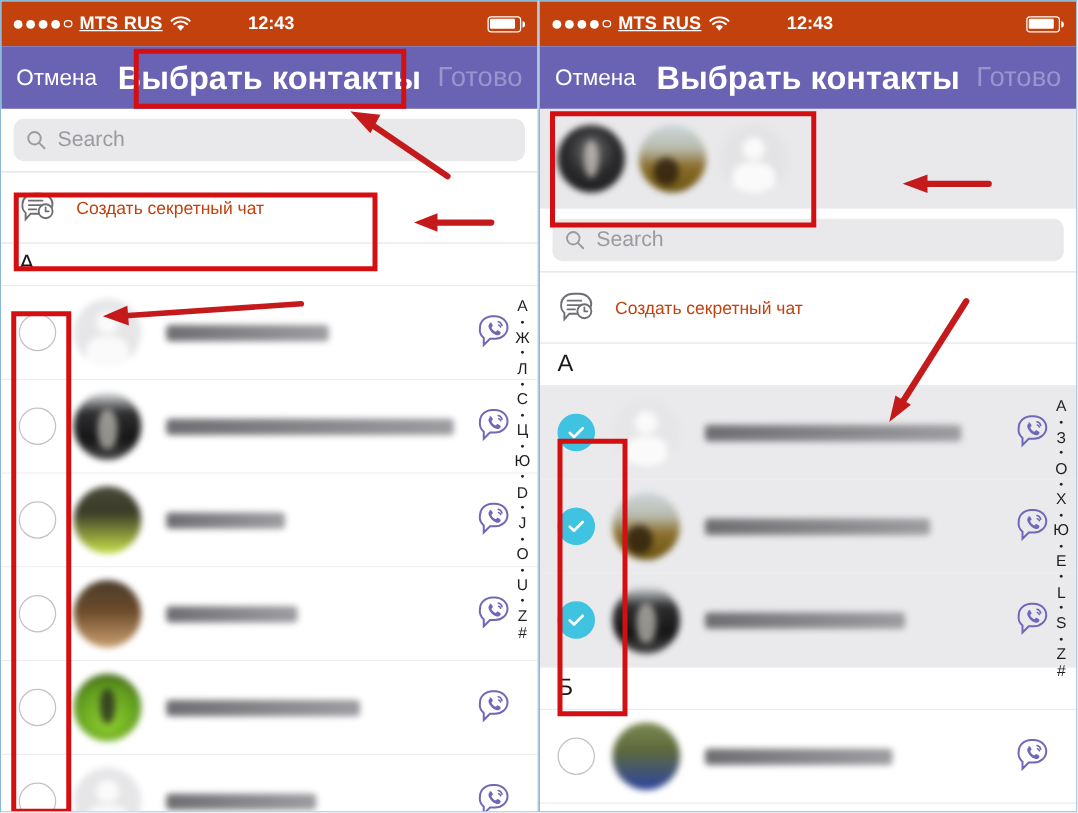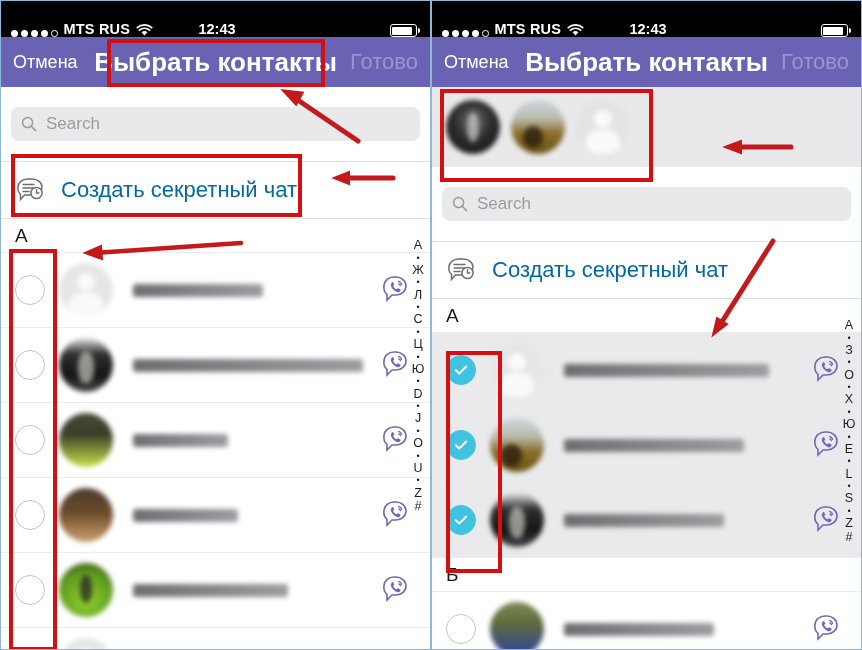--- a/index.html
+++ b/index.html
@@ -3,22 +3,22 @@
 <meta charset="utf-8">
 <style>
   html,body{margin:0;padding:0;background:#ffffff;}
   body{width:862px;height:650px;font-family:"Liberation Sans",sans-serif;overflow:hidden;}
   .stage{position:relative;width:862px;height:650px;display:flex;}
 
   .phone{position:relative;width:431px;height:650px;overflow:hidden;background:#fff;
          border:1px solid #8fb8d8;box-sizing:border-box;}
 
   
-  .statusbar{height:36px;background:#000000;display:flex;align-items:flex-end;
-             padding:0 10px;box-sizing:border-box;color:#fff;position:relative;}
+  .statusbar{height:36px;background:#c2410c;display:flex;align-items:center;
+             padding:0 10px;box-sizing:border-box;color:#fff;position:relative;text-decoration:underline;}
   .sig{display:flex;align-items:center;gap:3px;}
   .sig i{display:block;width:7px;height:7px;border-radius:50%;background:#fff;}
   .sig i.hollow{background:transparent;border:1.3px solid #fff;width:4.5px;height:4.5px;}
   .carrier{font-size:14.5px;font-weight:bold;margin-left:6px;letter-spacing:.2px;}
   .wifi{margin-left:6px;display:block;}
   .clock{position:absolute;left:50%;transform:translateX(-46%);font-size:14.5px;font-weight:bold;}
   .batt{margin-left:auto;display:flex;align-items:center;}
   .batt .shell{width:27px;height:13px;border:1.4px solid #fff;border-radius:3px;
                padding:1.5px;box-sizing:border-box;}
   .batt .fill{height:100%;background:#fff;border-radius:1px;}
@@ -41,30 +41,30 @@
   .av-dark:after{content:"";position:absolute;left:38%;top:22%;width:24%;height:56%;
                  border-radius:45%;background:#c9c6bd;opacity:.75;}
   .av-olive{background:linear-gradient(180deg,#cdd6dc 0%,#b9bcae 34%,#8a6d2a 62%,#6b5413 100%);}
   .av-olive:after{content:"";position:absolute;left:22%;top:48%;width:38%;height:40%;
                   border-radius:50%;background:#2a1d0e;opacity:.8;}
   .av-blank{background:#e3e3e5;}
   .av-blank .ph-h{position:absolute;left:33%;top:18%;width:34%;height:34%;border-radius:50%;background:#fafafa;}
   .av-blank .ph-b{position:absolute;left:19%;top:56%;width:62%;height:48%;border-radius:42% 42% 0 0;background:#fafafa;}
 
   
-  .searchwrap{background:#fff;padding:20px 10px;box-sizing:border-box;}
+  .searchwrap{background:#fff;padding:8px 10px;box-sizing:border-box;}
   .searchbar{height:34px;background:#e9e9eb;border-radius:8px;display:flex;align-items:center;
              padding:0 10px;box-sizing:border-box;gap:9px;}
   .search-ph{color:#9a9aa0;font-size:17px;}
 
   
   .secretrow{height:58px;display:flex;align-items:center;gap:16px;padding:0 14px;
              box-sizing:border-box;background:#fff;border-top:1px solid #e2e2e4;
              border-bottom:1px solid #e2e2e4;}
-  .secret-label{font-size:22px;color:#0369a1;}
+  .secret-label{font-size:14px;color:#c2410c;}
 
   
   .sect{height:34px;display:flex;align-items:center;padding:0 14px;box-sizing:border-box;
         background:#fff;font-size:19px;color:#1a1a1a;border-bottom:1px solid #ececee;}
 
   
   .row{height:75px;display:flex;align-items:center;padding:0 8px 0 14px;box-sizing:border-box;
        background:#fff;border-bottom:1px solid #ededef;position:relative;}
   .row.sel{background:#eaeaec;}
   .cb{width:30px;height:30px;border-radius:50%;border:1.4px solid #c3c3c7;flex:0 0 auto;

